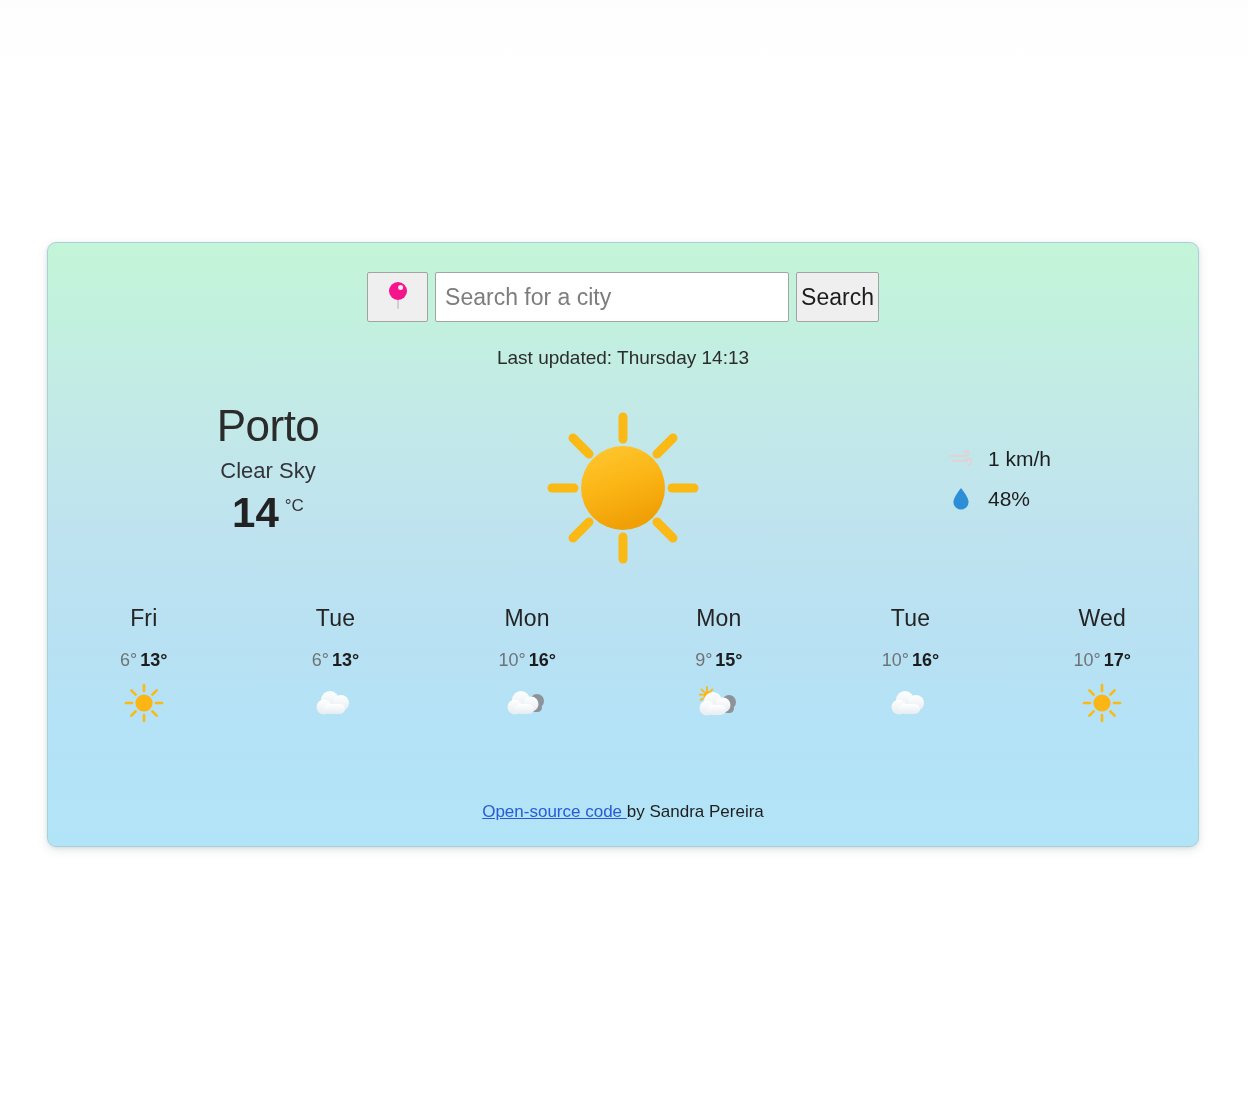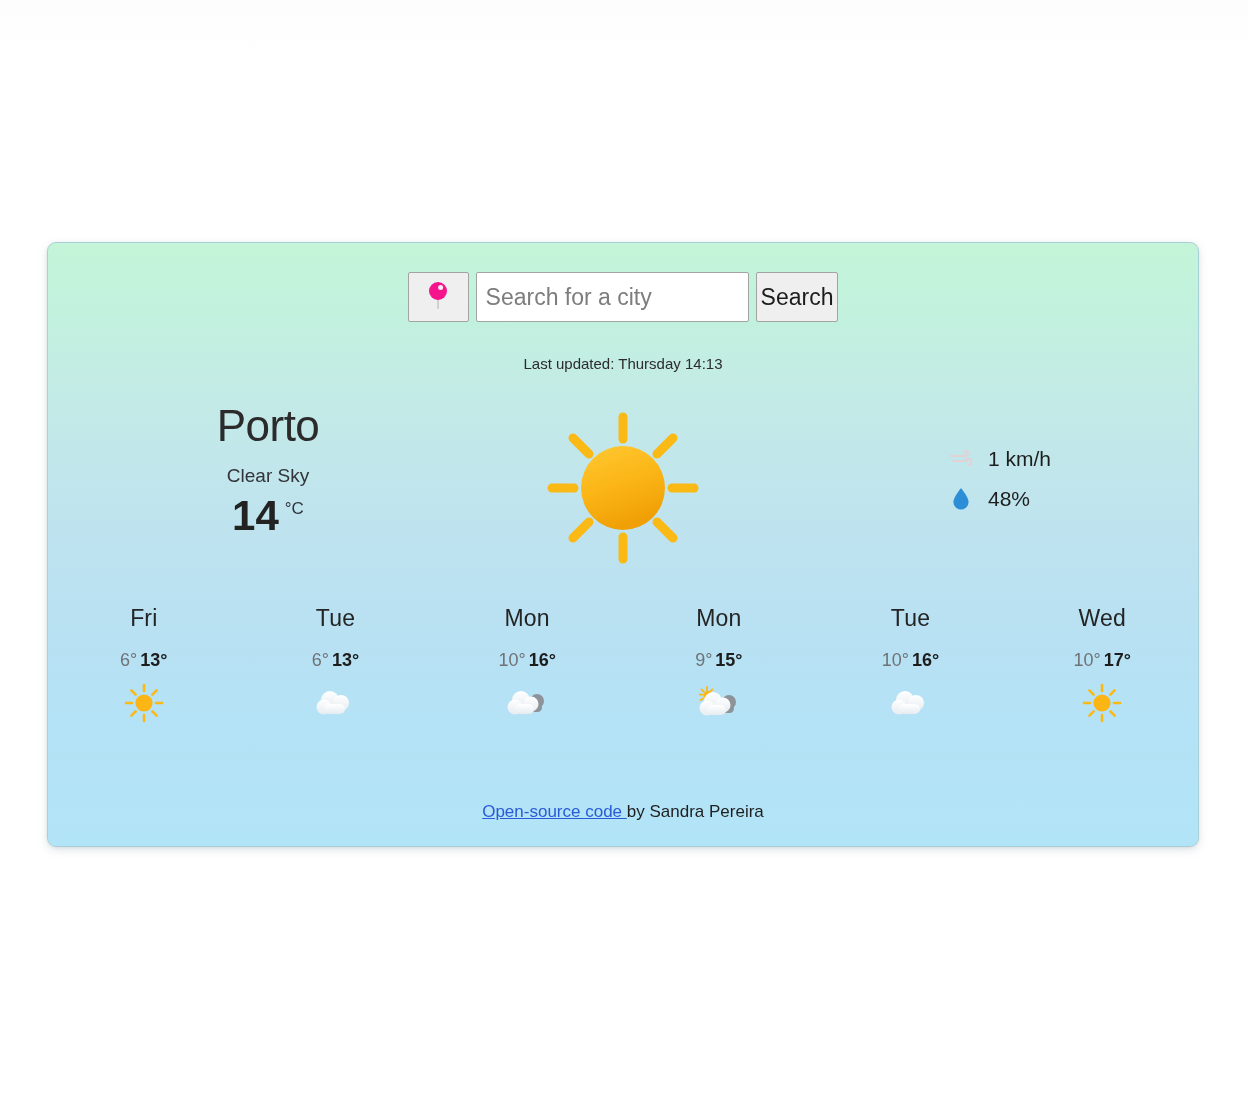--- a/index.html
+++ b/index.html
@@ -66,21 +66,21 @@
     display: flex;
     align-items: center;
     justify-content: center;
     cursor: pointer;
     box-sizing: border-box;
     padding: 0;
   }
   .pin-icon { display:block; }
 
   .search-input {
-    width: 273px;
+    width: 354px;
     height: 50px;
     margin-left: 7px;
     border: 1px solid #a3a3a3;
     border-radius: 2px;
     background: #ffffff;
     font-family: "Liberation Sans", sans-serif;
     font-size: 23px;
     color: #1c1c1c;
     padding: 8px 9px;
     box-sizing: border-box;
@@ -100,25 +100,25 @@
     font-family: "Liberation Sans", sans-serif;
     font-size: 23px;
     color: #1c1c1c;
     cursor: pointer;
     box-sizing: border-box;
   }
 
   
   .last-updated {
     position: absolute;
-    top: 112px;
+    top: 104px;
     left: 0;
     width: 100%;
     text-align: center;
-    font-size: 15px;
+    font-size: 19px;
     color: #2c2c2c;
   }
 
   
   .current {
     position: absolute;
     top: 160px;
     left: 0;
     width: 100%;
     height: 200px;
@@ -132,22 +132,22 @@
     text-align: center;
   }
   .city-name {
     font-size: 44px;
     font-weight: normal;
     color: #2b2b2b;
     line-height: 1.05;
     letter-spacing: -0.5px;
   }
   .condition-text {
-    margin-top: 16px;
-    font-size: 19px;
+    margin-top: 9px;
+    font-size: 22px;
     color: #32343a;
   }
   .temp-line {
     margin-top: 6px;
     display: flex;
     align-items: flex-start;
     justify-content: center;
     gap: 6px;
   }
   .temp-value {

